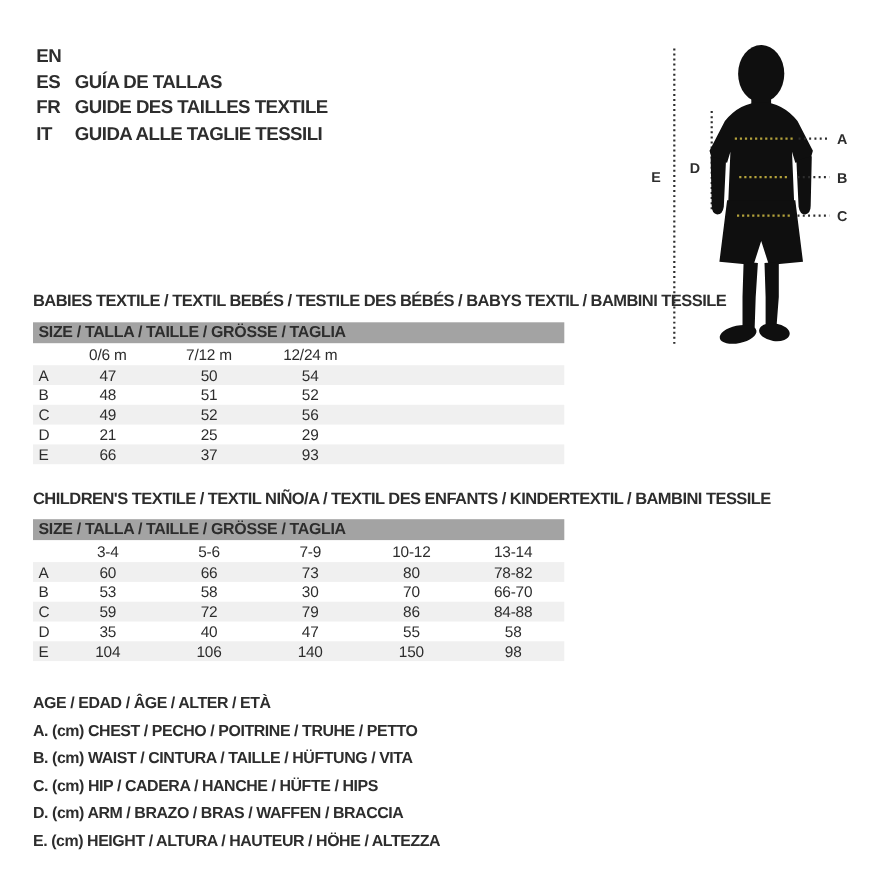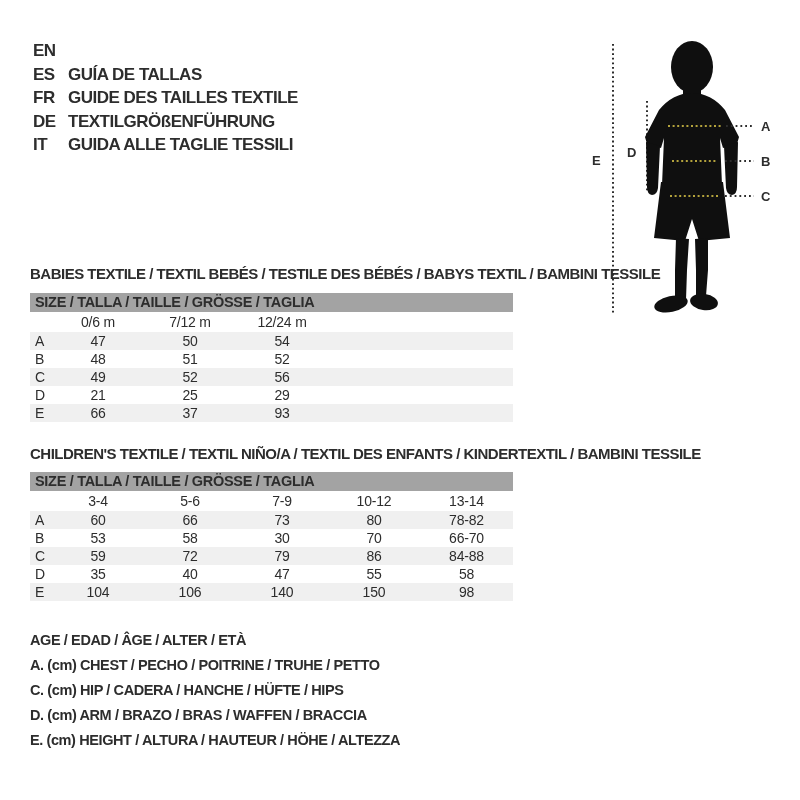--- a/index.html
+++ b/index.html
@@ -51,24 +51,20 @@
     <div class="lang-row">
       <span class="lang-code">EN</span>
     </div>
     <div class="lang-row">
       <span class="lang-code">ES</span>
       <span class="lang-label">GUÍA DE TALLAS</span>
     </div>
     <div class="lang-row">
       <span class="lang-code">FR</span>
       <span class="lang-label">GUIDE DES TAILLES TEXTILE</span>
-    </div>
-    <div class="lang-row">
-      <span class="lang-code">DE</span>
-      <span class="lang-label">TEXTILGRÖßENFÜHRUNG</span>
     </div>
     <div class="lang-row">
       <span class="lang-code">IT</span>
       <span class="lang-label">GUIDA ALLE TAGLIE TESSILI</span>
     </div>
   </div>
 
   <svg class="figure" width="220" height="292" viewBox="0 0 220 292">
 
     <line x1="28" y1="14" x2="28" y2="285" stroke="#2d2d2d" stroke-width="2" stroke-dasharray="1.8 2.8"></line>
@@ -204,18 +200,19 @@
       <span class="c">106</span>
       <span class="c">140</span>
       <span class="c">150</span>
       <span class="c">98</span>
     </div>
   </div>
 
   <div class="legend">
     <div class="legend-line">AGE / EDAD / ÂGE / ALTER / ETÀ</div>
     <div class="legend-line">A. (cm) CHEST / PECHO / POITRINE / TRUHE / PETTO</div>
+    <div class="legend-line">B. (cm) WAIST / CINTURA / TAILLE / HÜFTUNG / VITA</div>
     <div class="legend-line">C. (cm) HIP / CADERA / HANCHE / HÜFTE / HIPS</div>
     <div class="legend-line">D. (cm) ARM / BRAZO / BRAS / WAFFEN / BRACCIA</div>
     <div class="legend-line">E. (cm) HEIGHT / ALTURA / HAUTEUR / HÖHE / ALTEZZA</div>
   </div>
 
 </div>
 
 </body></html>

